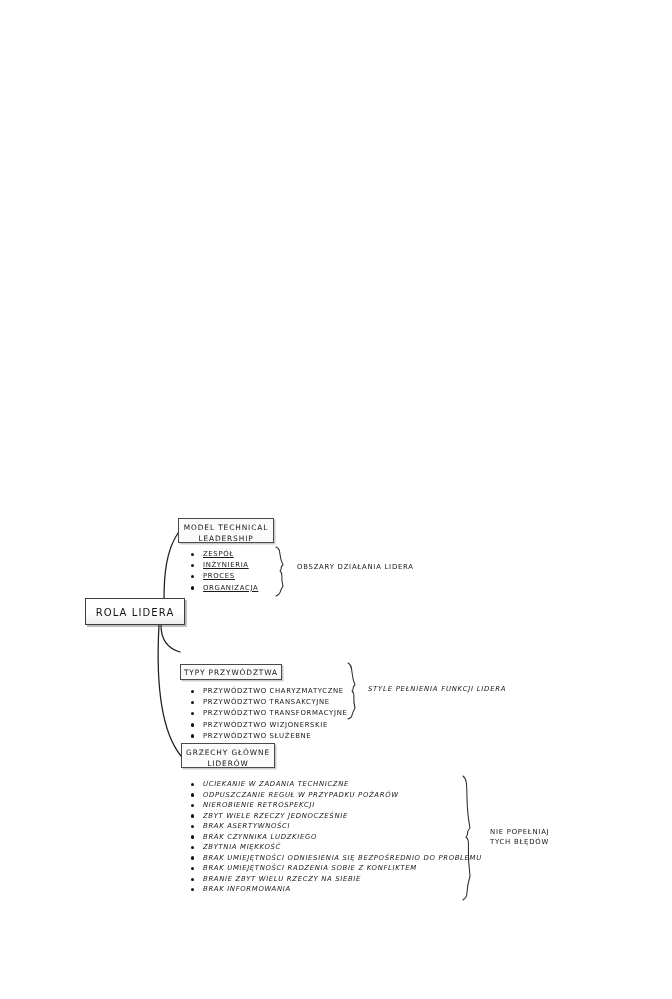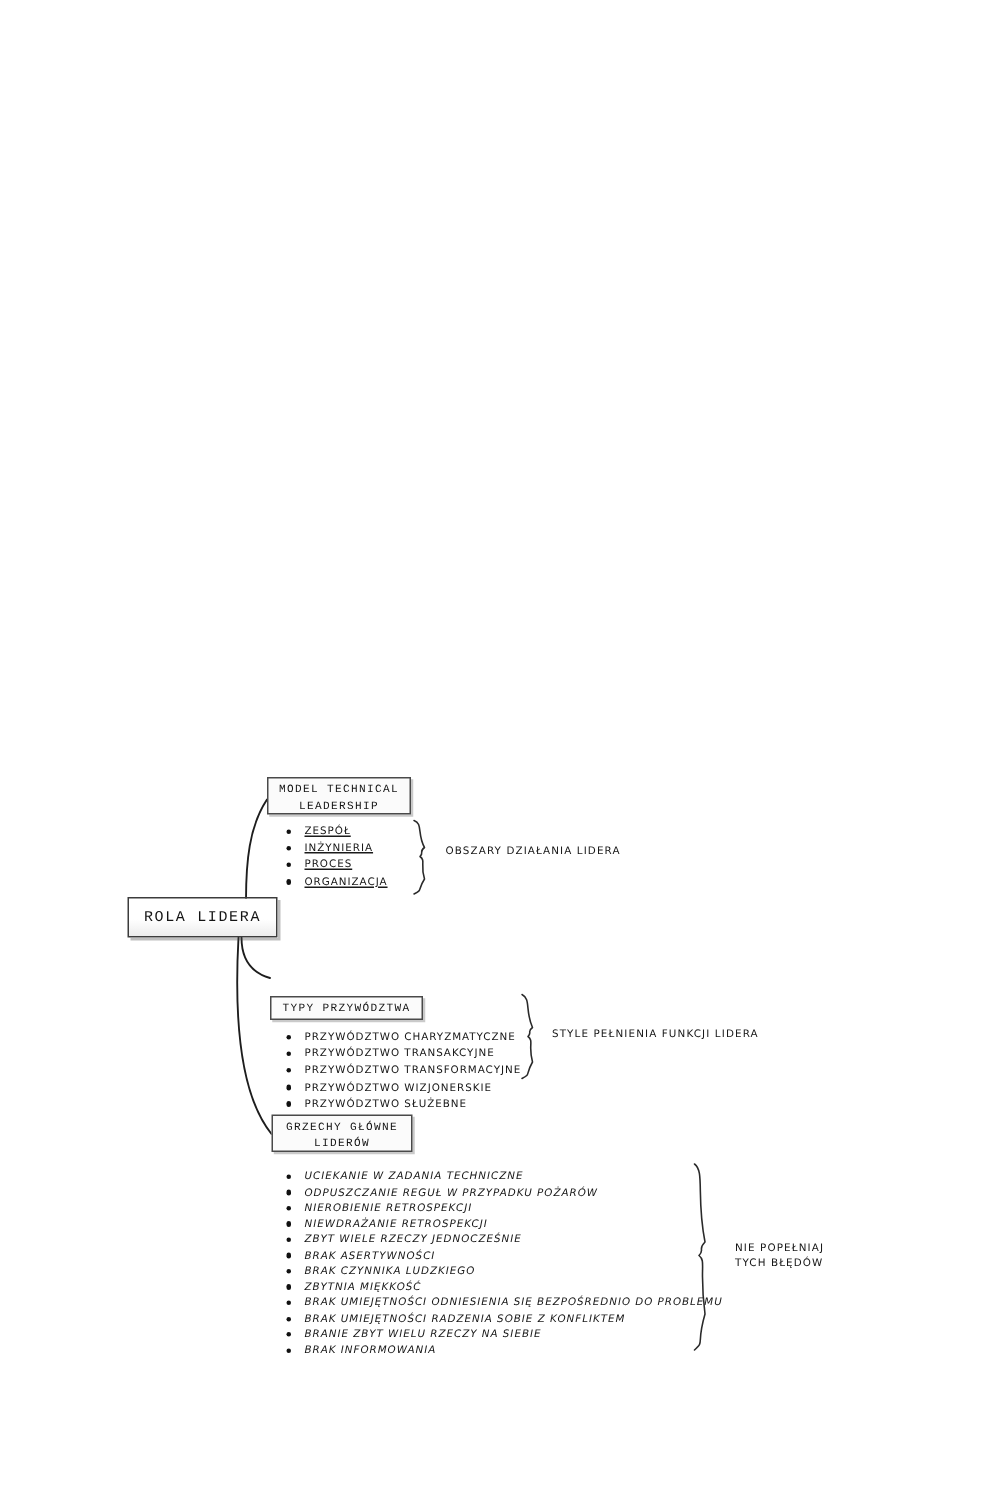--- a/index.html
+++ b/index.html
@@ -37,21 +37,20 @@
     box-sizing: border-box;
     border: 1px solid #4a4a4a;
     background: #fbfbfb;
     text-align: center;
     letter-spacing: 0.9px;
     font-size: 7.4px;
     line-height: 11px;
     color: #141414;
     padding-top: 3px;
     box-shadow: 1.5px 1.5px 0 rgba(80,80,80,0.30);
-    font-family: Liberation Mono, monospace;
   }
 
   #root-node {
     left: 85px;
     top: 598px;
     width: 100px;
     height: 27px;
     font-size: 10px;
     line-height: 27px;
     padding-top: 0;
@@ -140,20 +139,21 @@
     color: #161616;
     white-space: nowrap;
   }
   #label-areas {
     left: 297px;
     top: 562px;
   }
   #label-styles {
     left: 368px;
     top: 684px;
+    font-style: italic;
   }
   #label-sins {
     left: 490px;
     top: 827px;
   }
 </style>
 </head>
 <body>
 
 <div id="canvas">
@@ -210,21 +210,20 @@
 
   <div class="node-box" id="branch-box-3">
     <div>GRZECHY GŁÓWNE</div>
     <div>LIDERÓW</div>
   </div>
 
   <ul class="bullet-list" id="list-sins">
     <li>UCIEKANIE W ZADANIA TECHNICZNE</li>
     <li>ODPUSZCZANIE REGUŁ W PRZYPADKU POŻARÓW</li>
     <li>NIEROBIENIE RETROSPEKCJI</li>
-    <li>NIEWDRAŻANIE RETROSPEKCJI</li>
     <li>ZBYT WIELE RZECZY JEDNOCZEŚNIE</li>
     <li>BRAK ASERTYWNOŚCI</li>
     <li>BRAK CZYNNIKA LUDZKIEGO</li>
     <li>ZBYTNIA MIĘKKOŚĆ</li>
     <li>BRAK UMIEJĘTNOŚCI ODNIESIENIA SIĘ BEZPOŚREDNIO DO PROBLEMU</li>
     <li>BRAK UMIEJĘTNOŚCI RADZENIA SOBIE Z KONFLIKTEM</li>
     <li>BRANIE ZBYT WIELU RZECZY NA SIEBIE</li>
     <li>BRAK INFORMOWANIA</li>
   </ul>
 

